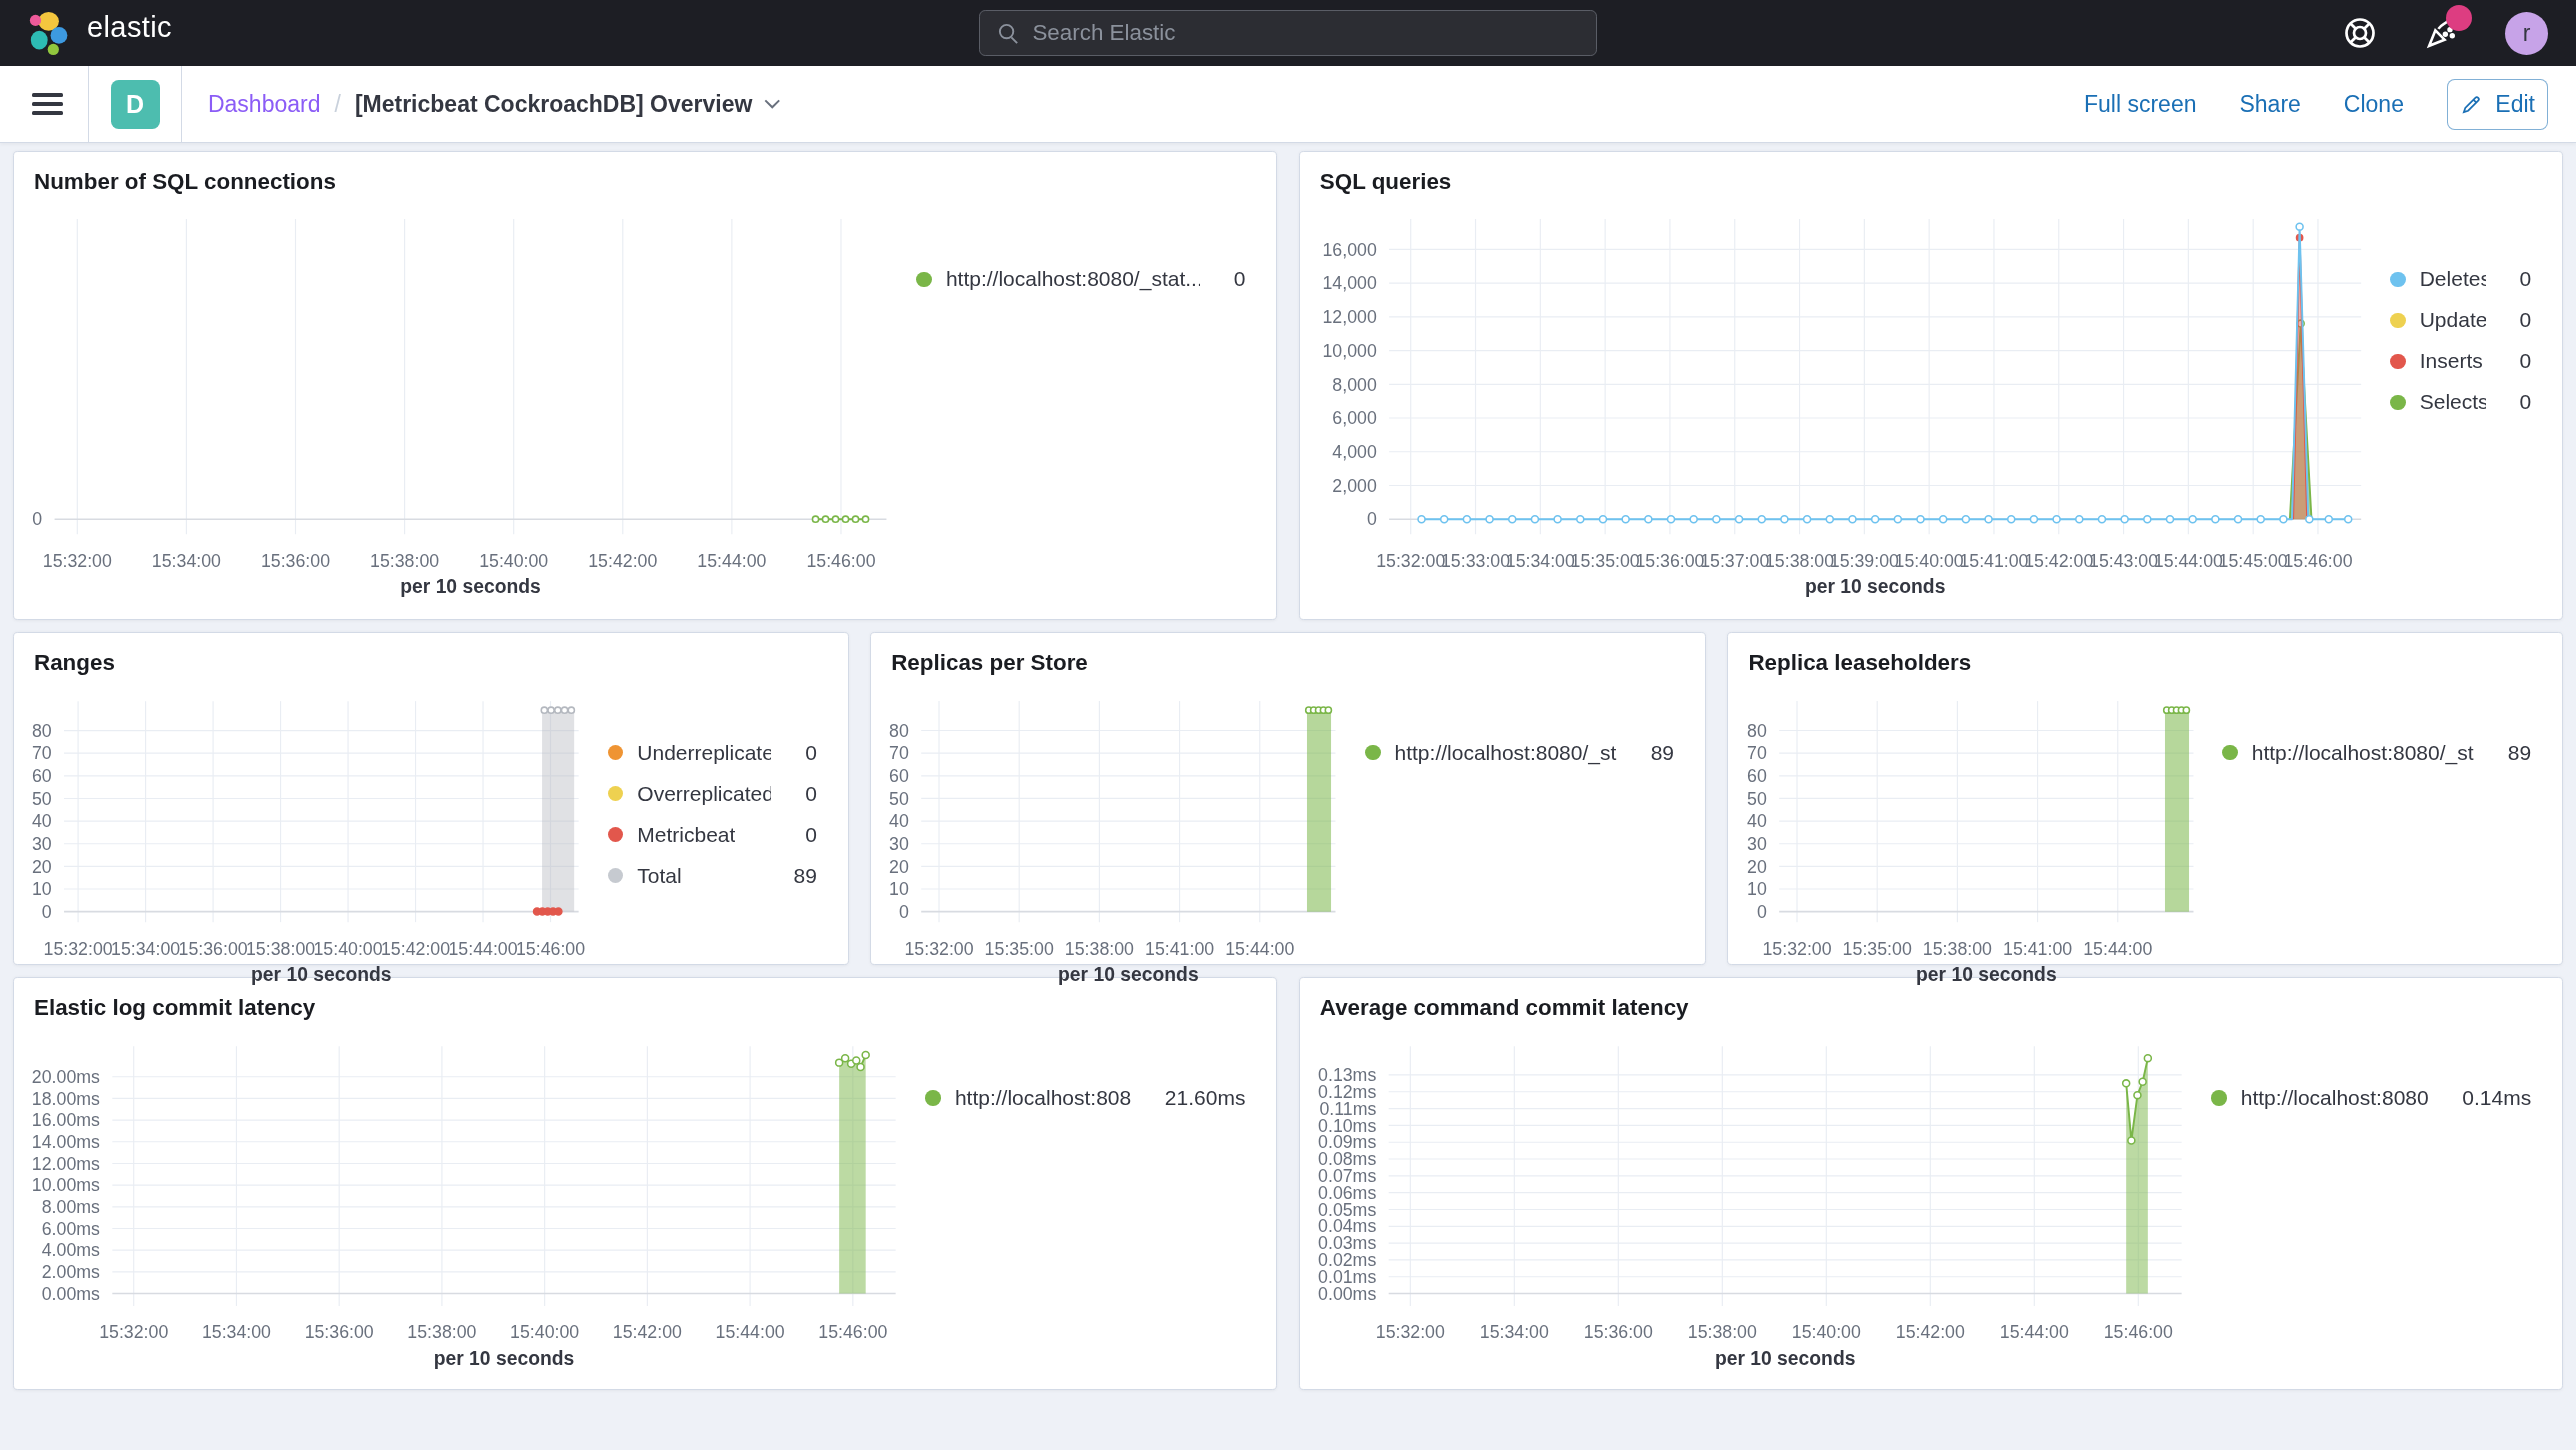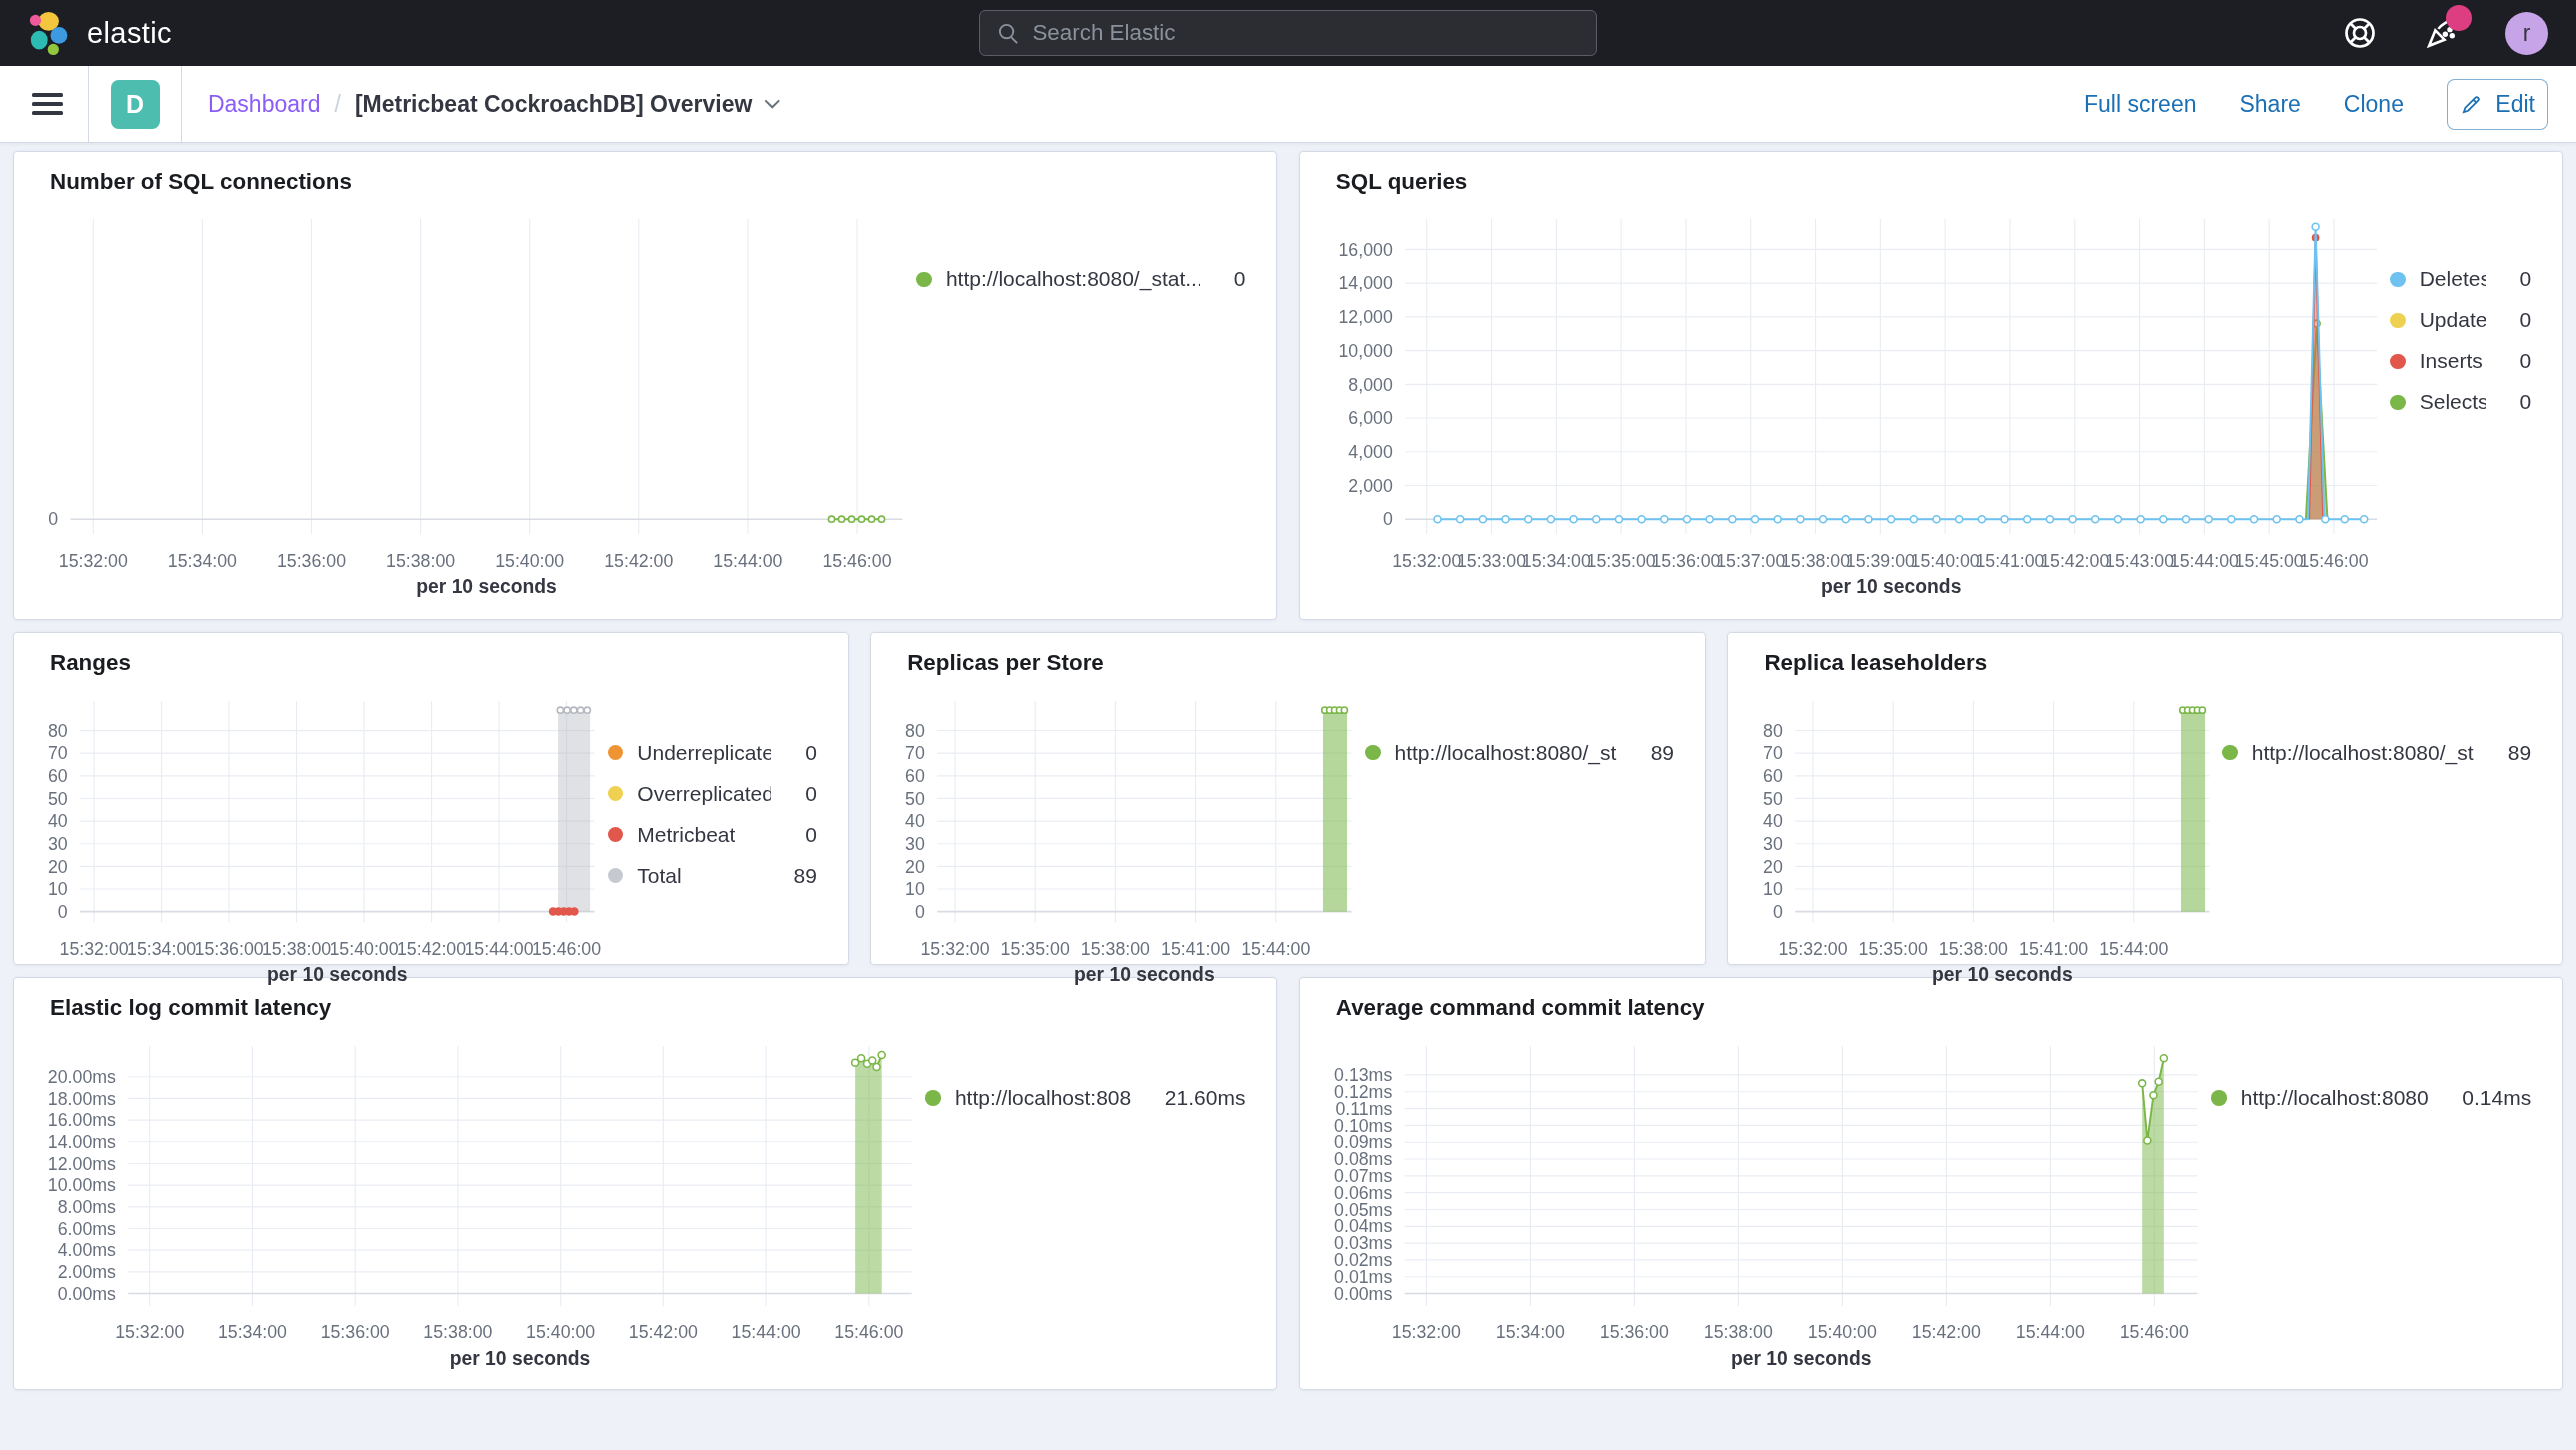--- a/index.html
+++ b/index.html
@@ -1,21 +1,21 @@
 <!DOCTYPE html>
 <html style="font-size:12.4px"><head>
 <meta charset="utf-8">
 <style>
   * { box-sizing: border-box; margin: 0; padding: 0; }
   html,body { width:2576px; height:1451px; overflow:hidden; }
   body { font-family:"Liberation Sans","DejaVu Sans",sans-serif; background:#eef1f7; color:#343741; }
 
   
   .topbar { height:66px; background:#1d1e24; display:flex; align-items:center; padding:0 28px; position:relative; }
-  .brand { display:flex; align-items:center; gap:14px; }
+  .brand { display:flex; align-items:flex-start; gap:14px; }
   .brand-text { color:#fff; font-size:29px; font-weight:500; letter-spacing:0.4px; }
   .search-wrap { position:absolute; left:50%; transform:translateX(-50%); width:618px; }
   .search-box { display:flex; align-items:center; gap:12.4px; width:100%; height:46px; background:rgba(255,255,255,.07); border:1.2px solid #5a5d66; border-radius:6.2px; padding:0 17px; }
   .search-box input { flex:1; background:transparent; border:none; outline:none; color:#dfe5ef; font-size:22.4px; font-family:inherit; }
   .search-box input::placeholder { color:#8b919c; }
   .top-actions { margin-left:auto; display:flex; align-items:center; gap:45px; }
   .icon-btn { background:none; border:none; cursor:pointer; position:relative; display:flex; align-items:center; }
   .badge-dot { position:absolute; top:-9.3px; right:-12.4px; width:26px; height:26px; border-radius:50%; background:#dd3d81; }
   .avatar { width:43px; height:43px; border-radius:50%; background:#c7a3e8; color:#343741; font-size:23px; display:flex; align-items:center; justify-content:center; border:none; cursor:pointer; }
 
@@ -30,21 +30,21 @@
   .crumb-root { color:#8b5cf6; cursor:pointer; }
   .crumb-sep { color:#c9d1dc; }
   .crumb-current { color:#343741; font-weight:700; cursor:pointer; display:flex; align-items:center; gap:10.8px; }
   .tb-actions { margin-left:auto; display:flex; align-items:center; gap:43px; }
   .tb-link { background:none; border:none; color:#1a6fb5; font-size:23px; font-family:inherit; cursor:pointer; }
   .edit-btn { display:flex; align-items:center; gap:12.4px; height:51px; padding:0 12px; border:1.5px solid rgba(26,111,181,.55); border-radius:7.7px; background:#fff; color:#1a6fb5; font-size:23px; font-weight:500; font-family:inherit; cursor:pointer; }
 
   
   .grid { padding:7.7px 13px 0 13px; display:flex; flex-direction:column; gap:12.4px; }
   .grid-row { display:flex; gap:21.6px; }
-  .panel { background:#fff; border:0.8px solid #d3dae6; border-radius:4.6px; box-shadow:0 0.8px 3.1px rgba(0,0,0,.05); display:flex; flex-direction:column; flex:1; min-width:0;padding-left:16px; }
+  .panel { background:#fff; border:0.8px solid #d3dae6; border-radius:4.6px; box-shadow:0 0.8px 3.1px rgba(0,0,0,.05); display:flex; flex-direction:column; flex:1; min-width:0; }
   .row1 .panel { height:469px; }
   .row2 .panel { height:333px; }
   .row3 .panel { height:413px; }
   .panel-title { font-size:22.4px; font-weight:700; color:#1a1c21; padding:17px 20px 0 20px; }
   .chart-row { flex:1; display:flex; min-height:0; padding:4.6px 10.8px 6.2px 6.2px; }
   .chart-box { flex:1; min-width:0; position:relative; }
   .chart-box svg { position:absolute; inset:0; }
 
   .legend { display:flex; flex-direction:column; gap:17px; padding-top:68px; padding-right:20px; }
   .row2 .legend, .row3 .legend { padding-top:60px; }

